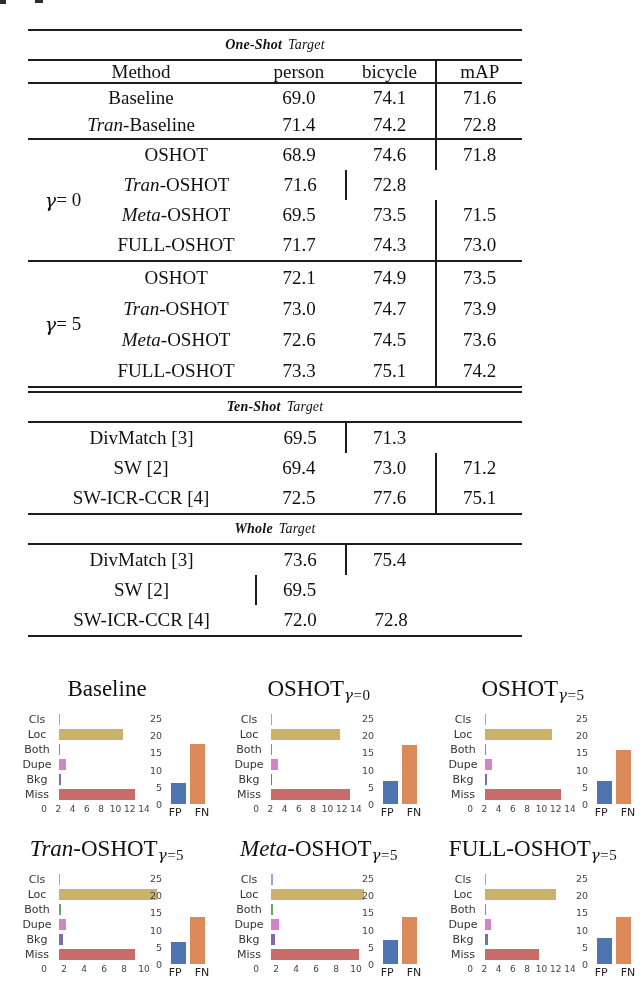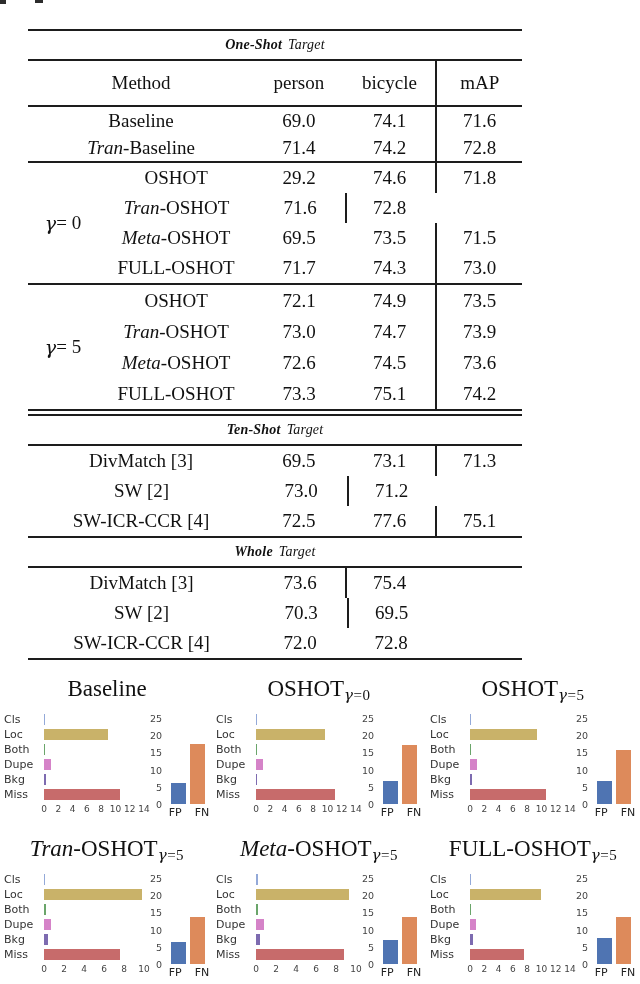--- a/index.html
+++ b/index.html
@@ -8,21 +8,21 @@
 
   
   #table-root{position:absolute;left:28px;top:29px;width:494px;}
   .rule{height:2px;background:#1d1d1d;}
   .rule-gap{height:3px;background:#fff;}
   .section-title{height:28px;display:flex;align-items:center;justify-content:center;
                  font-size:14px;letter-spacing:.2px;}
   .bi{font-weight:bold;font-style:italic;margin-right:6px;}
   .it{font-style:italic;}
   .t-row{display:flex;align-items:stretch;font-size:19px;}
-  .h29{height:44px;} .h27{height:27px;} .h30{height:30px;} .h31{height:31px;}
+  .h29{height:21px;} .h27{height:27px;} .h30{height:30px;} .h31{height:31px;}
   .c-method{width:227px;display:flex;align-items:center;justify-content:center;}
   .c-method.with-gamma{width:157px;margin-left:70px;}
   .c-num{width:90px;display:flex;align-items:center;justify-content:center;}
   .c-num2{width:92px;display:flex;align-items:center;justify-content:center;}
   .c-map{width:85px;display:flex;align-items:center;justify-content:center;
          border-left:2px solid #1d1d1d;}
   .group{position:relative;}
   .gamma-label{position:absolute;left:0;top:0;bottom:0;width:70px;display:flex;
                align-items:center;justify-content:center;font-size:19px;}
   .gm{font-style:italic;font-family:"DejaVu Serif",serif;}
@@ -32,22 +32,22 @@
   #crow1{top:676px;height:156px;}
   #crow2{top:836px;height:148px;}
   .cgroup{position:absolute;top:0;width:206px;height:150px;}
   .cg0{left:4px;} .cg1{left:216px;} .cg2{left:430px;}
   .c-title{position:absolute;top:0;left:0;right:0;text-align:center;font-size:23px;
            font-family:"Liberation Serif",serif;white-space:nowrap;}
   .c-title .tem{font-style:italic;}
   .t-sub{font-size:15px;position:relative;top:4px;letter-spacing:.5px;}
   .bars{position:absolute;left:0;top:36px;width:150px;}
   .bar-row{display:flex;align-items:center;height:15px;}
-  .cat{width:36px;text-align:left;font-family:"DejaVu Sans",sans-serif;font-size:11px;
-       color:#333;padding-right:4px;flex:none;}
+  .cat{width:36px;text-align:center;font-family:"DejaVu Sans",sans-serif;font-size:11px;
+       color:#333;padding-right:4px;flex:none;margin-left:15px;}
   .track{width:106px;height:11px;position:relative;flex:none;}
   .hbar{position:absolute;left:0;top:0;height:11px;}
   .xticks{position:absolute;top:128px;left:40px;width:106px;height:12px;
           font-family:"DejaVu Sans",sans-serif;font-size:9px;color:#444;}
   .xticks span{position:absolute;transform:translateX(-50%);top:0;}
   .yticks{position:absolute;left:136px;top:36px;width:24px;height:100px;
           font-family:"DejaVu Sans",sans-serif;font-size:9.5px;color:#444;}
   .yticks span{position:absolute;right:2px;transform:translateY(-50%);}
   .mini-bars{position:absolute;left:164px;top:36px;width:42px;height:92px;}
   .vbar{position:absolute;bottom:0;width:15px;}
@@ -101,21 +101,21 @@
     <div class="rule"></div>
     <div class="group">
       <div class="gamma-label">
         <span class="gm">γ</span>
         <span> = 0</span>
       </div>
       <div class="t-row h30">
         <div class="c-method with-gamma">
           <span>OSHOT</span>
         </div>
-        <div class="c-num">29.2</div>
+        <div class="c-num">68.9</div>
         <div class="c-num2">74.6</div>
         <div class="c-map">71.8</div>
       </div>
       <div class="t-row h30">
         <div class="c-method with-gamma">
           <span class="it">Tran</span>
           <span>-OSHOT</span>
         </div>
         <div class="c-num">71.6</div>
         <div class="c-map">72.8</div>
@@ -186,27 +186,27 @@
       <span class="bi">Ten-Shot</span>
       <span class="it">Target</span>
     </div>
     <div class="rule"></div>
     <div class="group">
       <div class="t-row h30">
         <div class="c-method">
           <span>DivMatch [3]</span>
         </div>
         <div class="c-num">69.5</div>
-        <div class="c-num2">73.1</div>
         <div class="c-map">71.3</div>
       </div>
       <div class="t-row h30">
         <div class="c-method">
           <span>SW [2]</span>
         </div>
+        <div class="c-num">69.4</div>
         <div class="c-num2">73.0</div>
         <div class="c-map">71.2</div>
       </div>
       <div class="t-row h30">
         <div class="c-method">
           <span>SW-ICR-CCR [4]</span>
         </div>
         <div class="c-num">72.5</div>
         <div class="c-num2">77.6</div>
         <div class="c-map">75.1</div>
@@ -223,21 +223,20 @@
         <div class="c-method">
           <span>DivMatch [3]</span>
         </div>
         <div class="c-num">73.6</div>
         <div class="c-map">75.4</div>
       </div>
       <div class="t-row h30">
         <div class="c-method">
           <span>SW [2]</span>
         </div>
-        <div class="c-num2">70.3</div>
         <div class="c-map">69.5</div>
       </div>
       <div class="t-row h30">
         <div class="c-method">
           <span>SW-ICR-CCR [4]</span>
         </div>
         <div class="c-num">72.0</div>
         <div class="c-num2">72.8</div>
       </div>
     </div>

